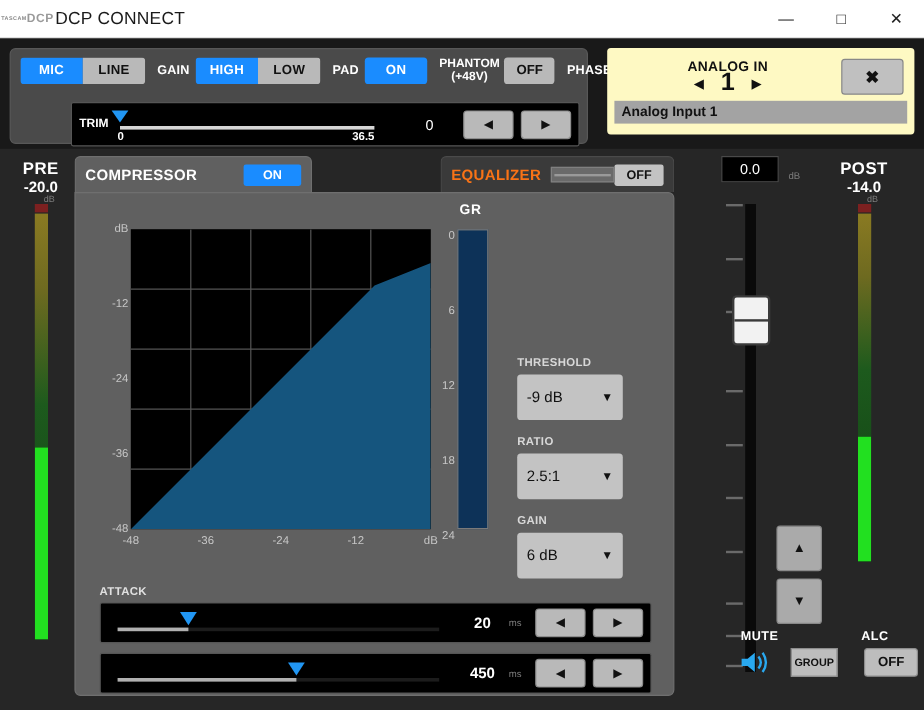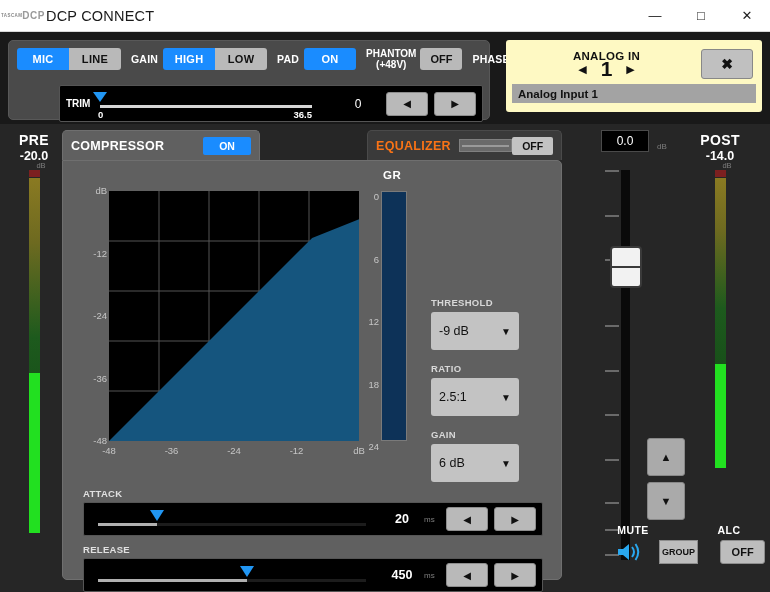--- a/index.html
+++ b/index.html
@@ -375,21 +375,20 @@
             <div class="a-val">20</div>
             <div class="a-unit">ms</div>
             <div class="a-btns">
               <div class="abtn">◀</div>
               <div class="abtn">▶</div>
             </div>
           </div>
         </div>
 
         <div class="arow release">
-          <div class="a-lbl">RELEASE</div>
           <div class="a-box">
             <div class="a-sl">
               <div class="a-tr"></div>
               <div class="a-fill" id="release-fill" style="width: 148.5px;"></div>
               <div class="a-mk" id="release-mark" style="left: 155.5px;"></div>
             </div>
             <div class="a-val">450</div>
             <div class="a-unit">ms</div>
             <div class="a-btns">
               <div class="abtn">◀</div>

